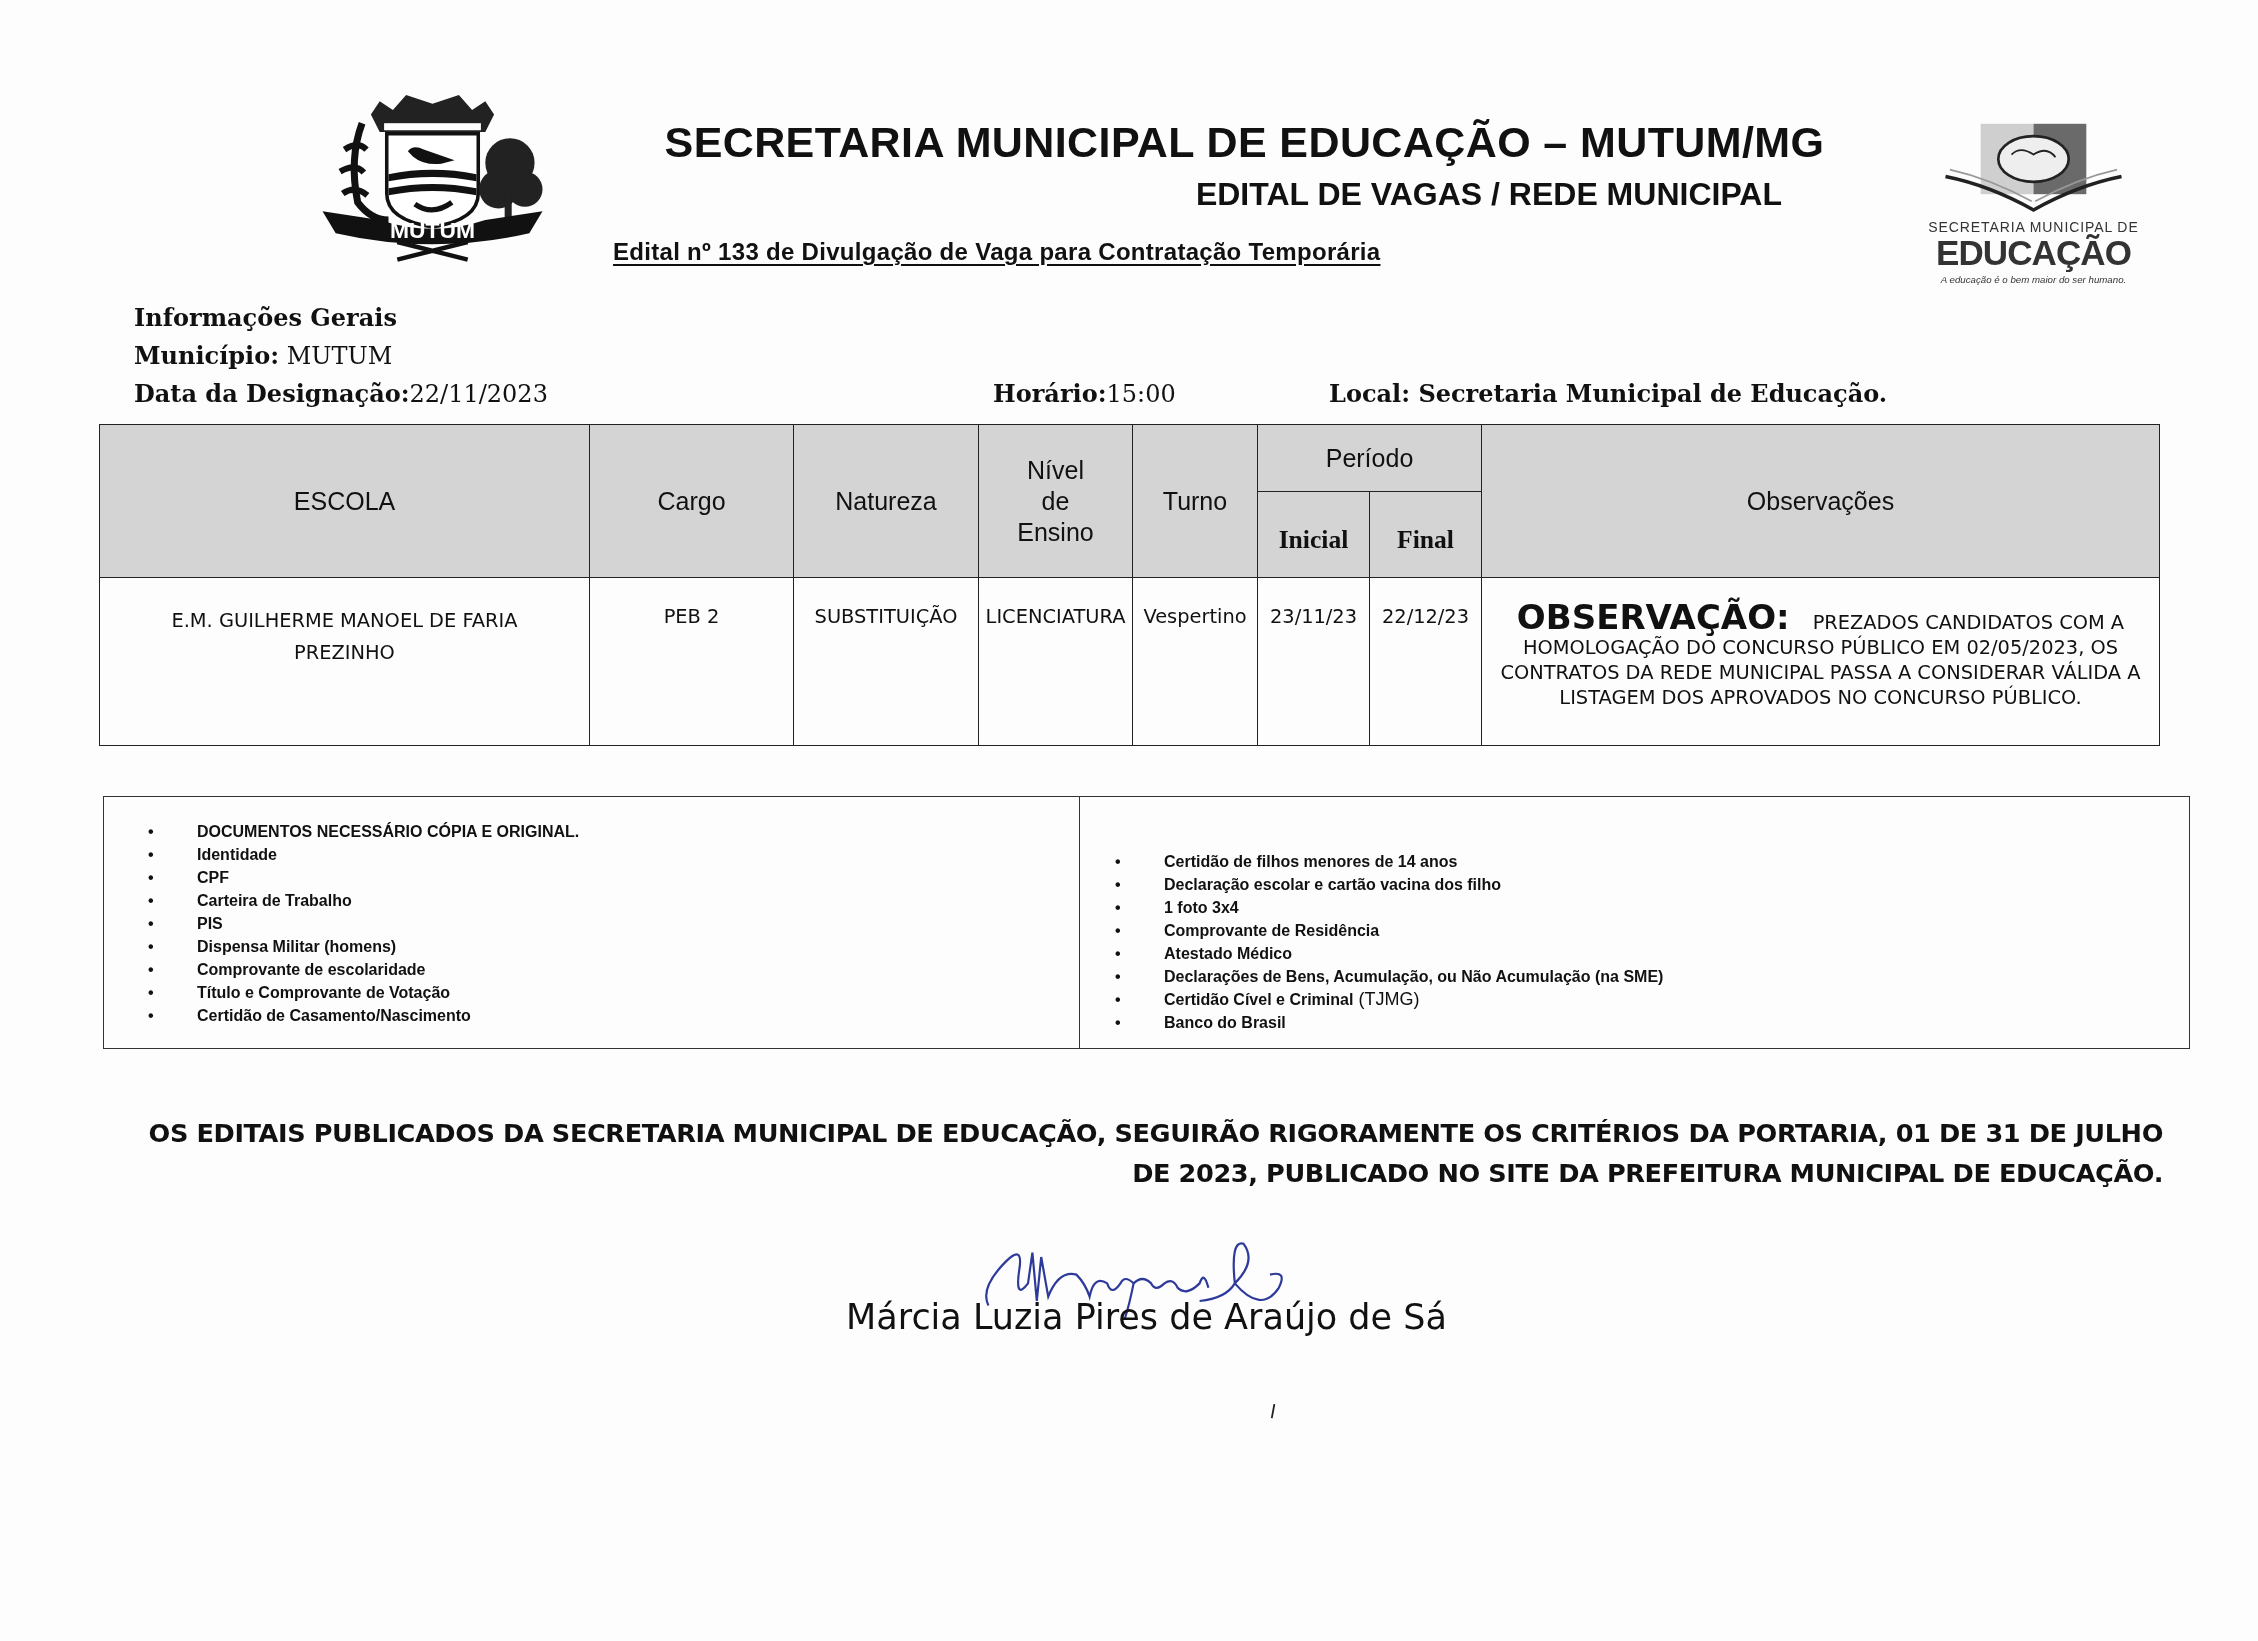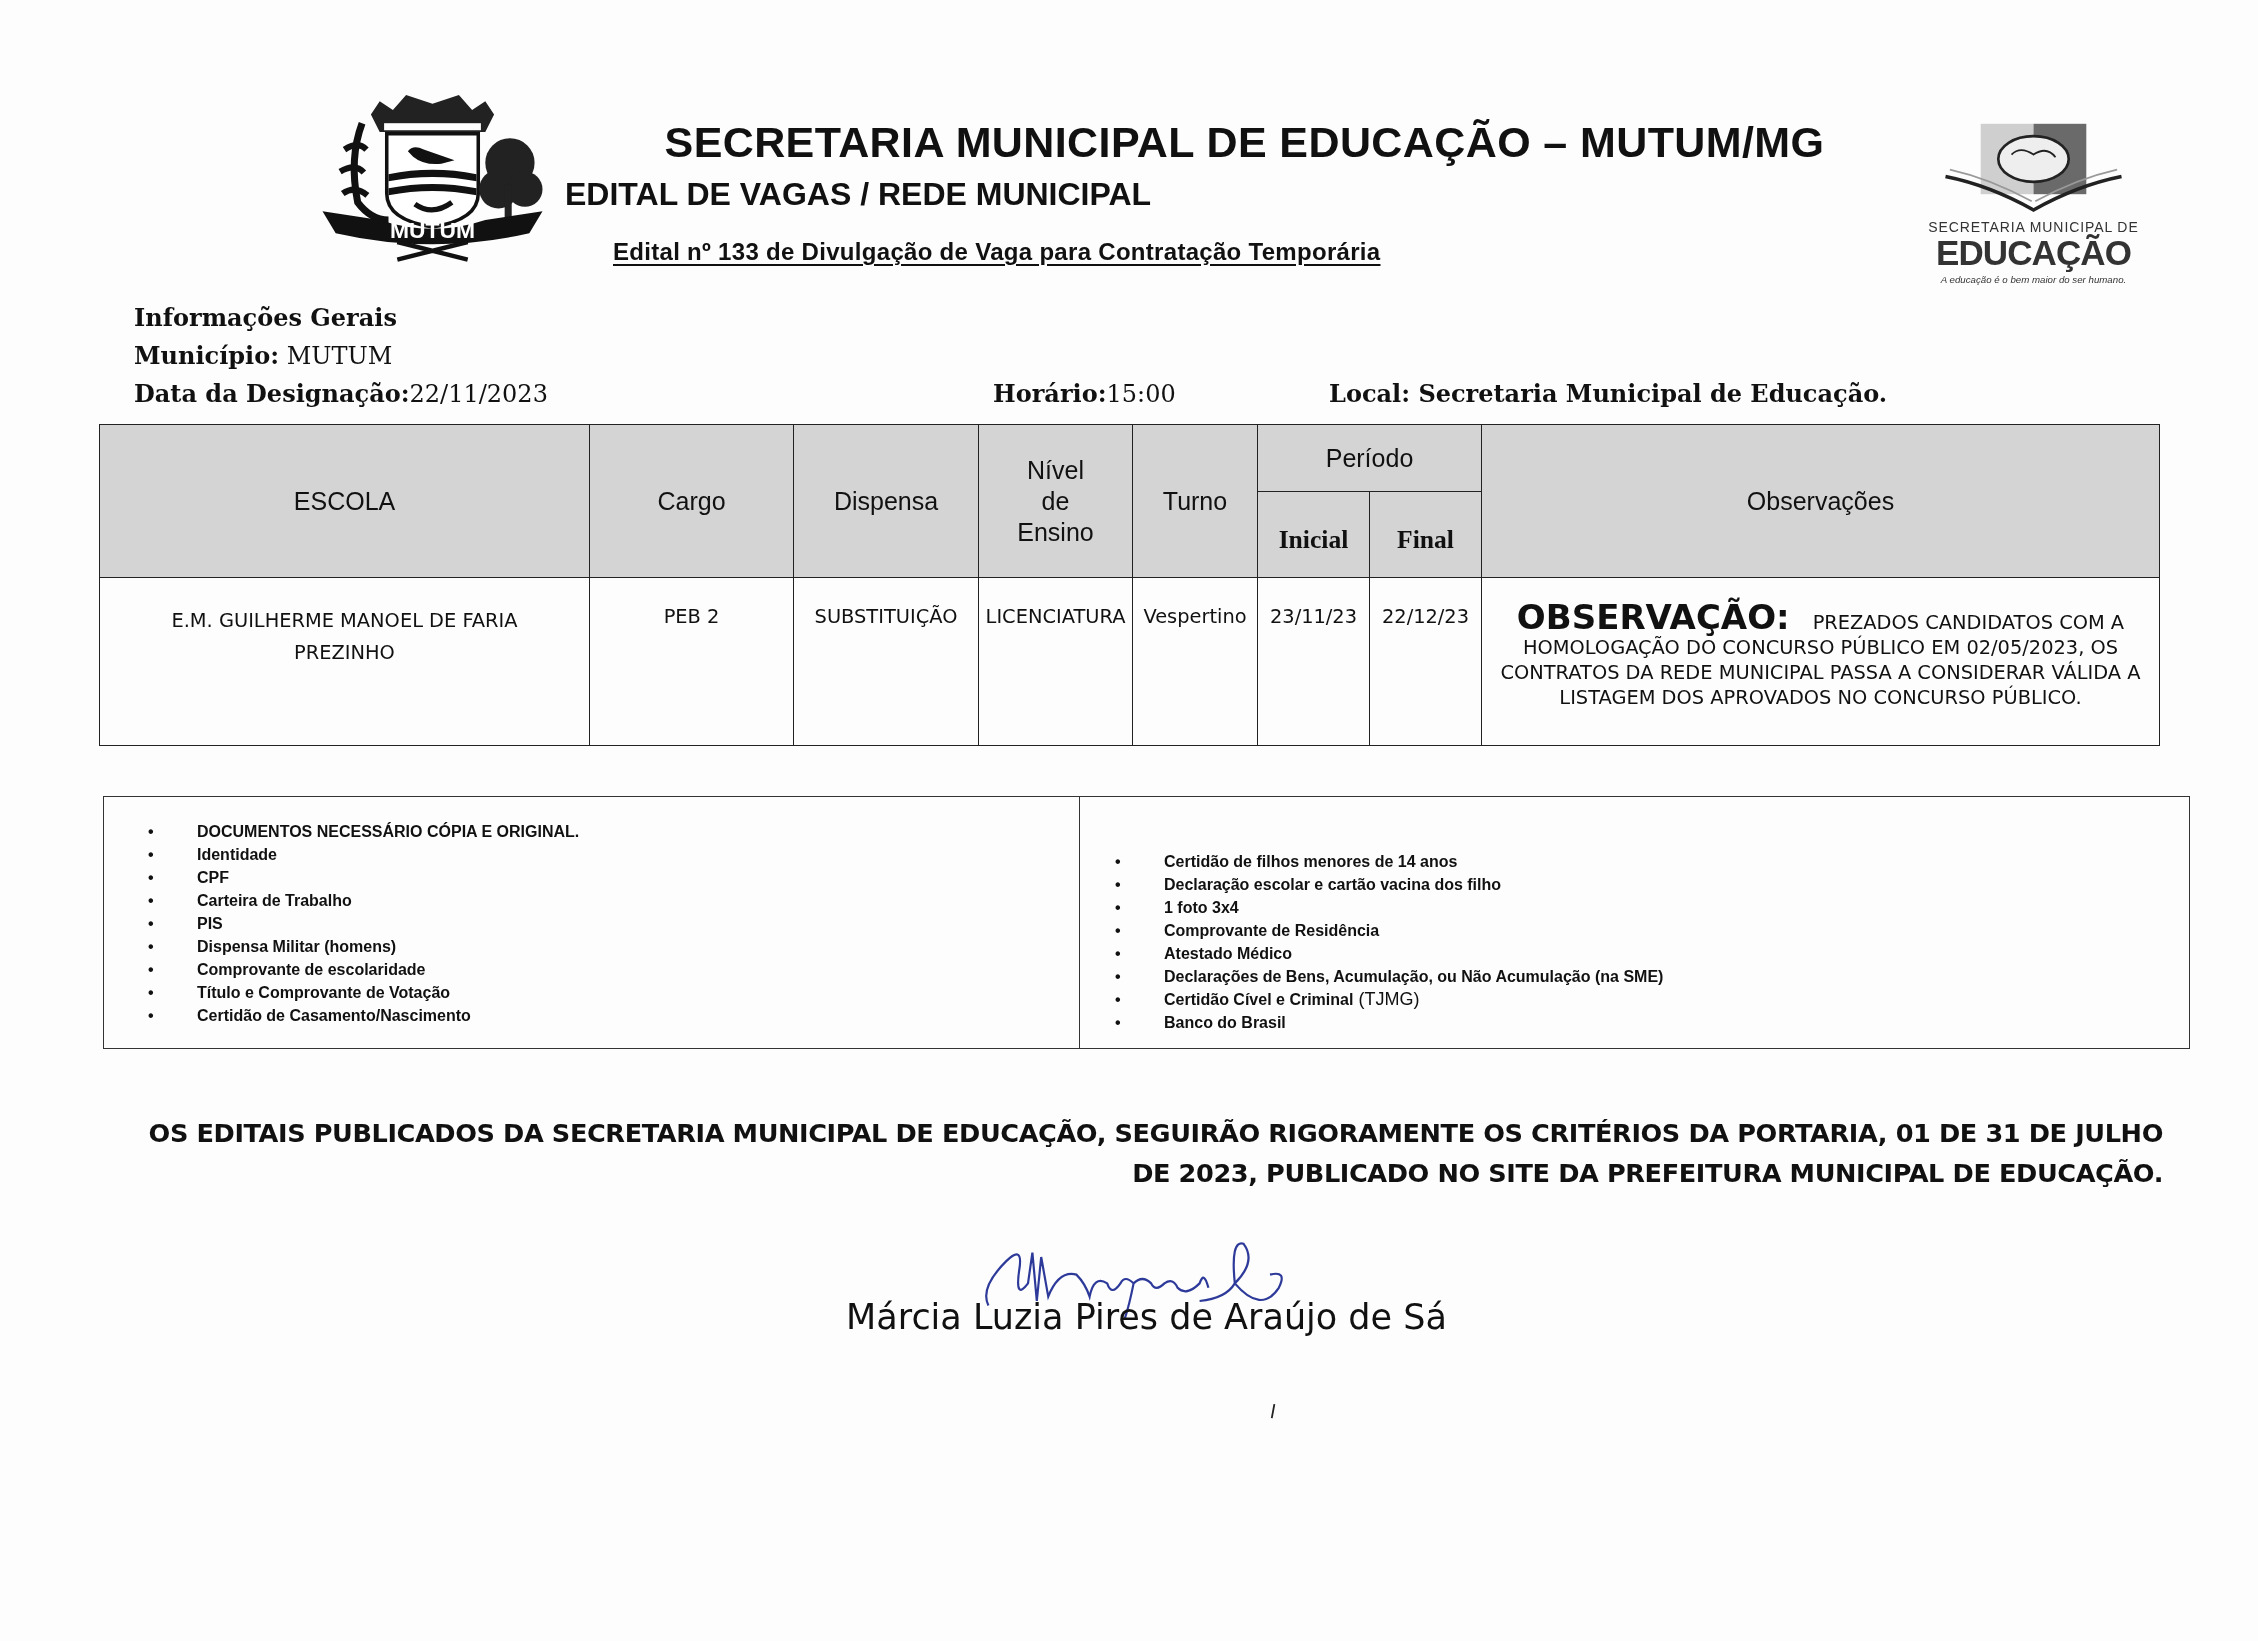--- a/index.html
+++ b/index.html
@@ -8,21 +8,21 @@
     background: #fdfdfd; color: #111;
     font-family: "Liberation Sans", sans-serif;
   }
   .abs { position: absolute; }
 
   
   #coat-of-arms { left: 309px; top: 88px; width: 247px; height: 176px; }
   #sme-logo { left: 1910px; top: 115px; width: 247px; height: 176px; }
   .h-title { left: 565px; width: 1359px; text-align: center; top: 118px;
     font-size: 43px; font-weight: bold; letter-spacing: 0.4px; }
-  .h-sub { left: 565px; width: 1217px; text-align: left; top: 176px;
+  .h-sub { left: 565px; width: 1217px; text-align: right; top: 176px;
     font-size: 32px; font-weight: bold; }
   .h-edital { left: 613px; top: 238px; font-size: 24px; font-weight: bold;
     text-decoration: underline; text-underline-offset: 4.4px; letter-spacing: 0.3px; }
 
   
   .info { font-family: "DejaVu Serif", serif; font-size: 24px; left: 134px; }
   .info b { font-weight: bold; }
   .info span.val { font-weight: normal; }
   #info-title { top: 303px; font-weight: bold; }
   #info-municipio { top: 341px; }
@@ -145,21 +145,21 @@
         <col style="width:154px">
       <col style="width:125px">
         <col style="width:112px">
         <col style="width:112px">
         <col style="width:678px">
     </colgroup>
     <thead>
       <tr style="height:67px">
         <th rowspan="2">ESCOLA</th>
         <th rowspan="2">Cargo</th>
-        <th rowspan="2">Dispensa</th>
+        <th rowspan="2">Natureza</th>
         <th rowspan="2" style="line-height:31px;">
           <div>Nível</div>
           <div>de</div>
           <div>Ensino</div>
         </th>
         <th rowspan="2">Turno</th>
         <th colspan="2">Período</th>
         <th rowspan="2">Observações</th>
       </tr>
       <tr style="height:86px">

